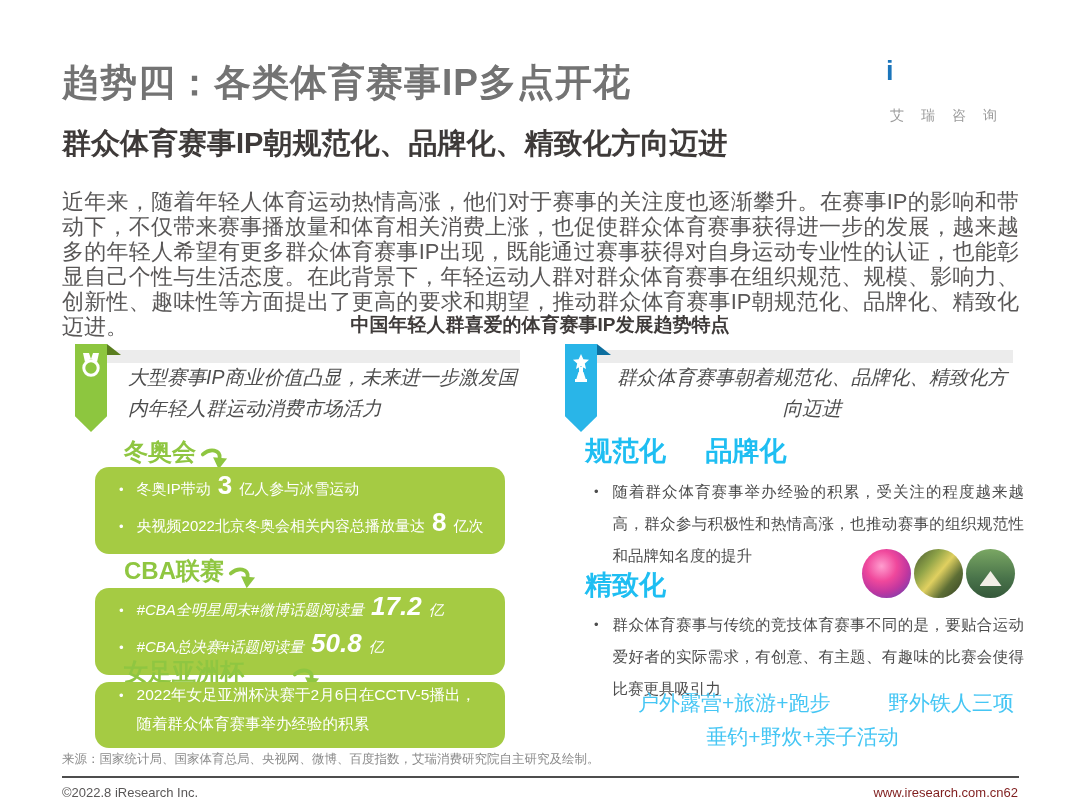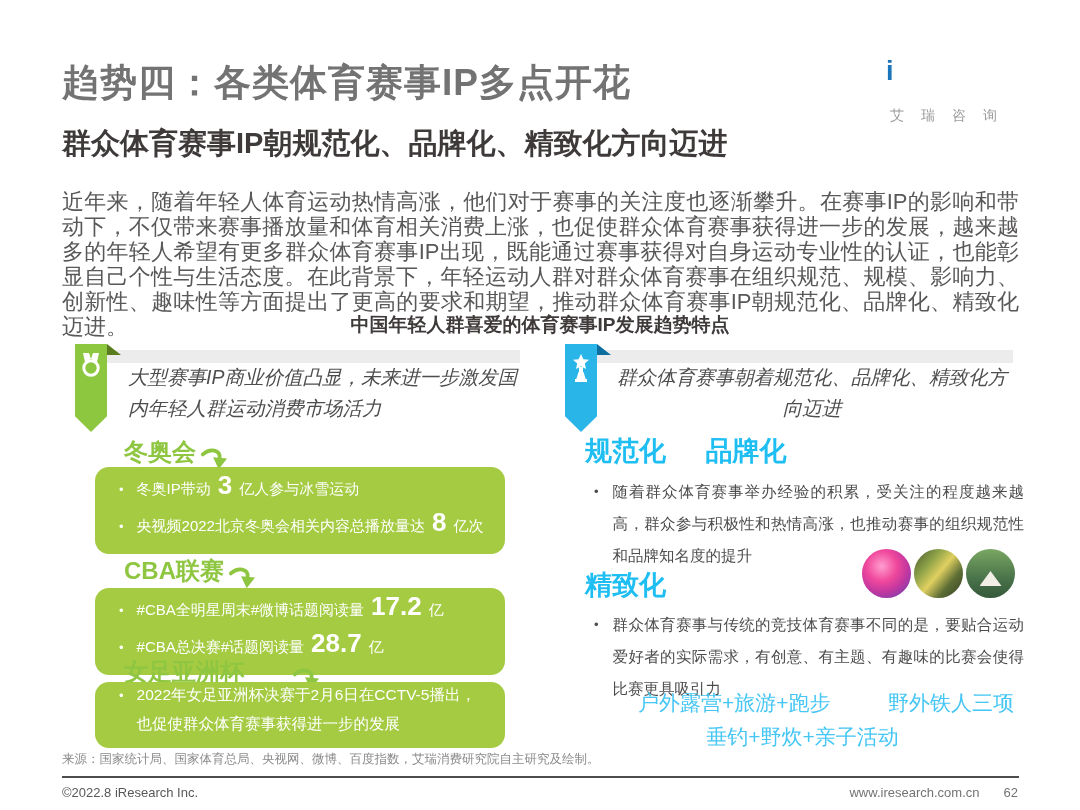--- a/index.html
+++ b/index.html
@@ -36,21 +36,21 @@
   .htext.l{left:128px;width:398px;} .htext.r{left:610px;width:404px;text-align:center;}
 
   
   .gsec{position:absolute;left:88px;display:flex;align-items:flex-start;
         font-size:24px;font-weight:700;color:#8fc641;margin-left:36px;}
   .gsec svg{margin:10px 0 0 4px;color:#8fc641;}
   .gsec.s1{top:436px;} .gsec.s2{top:555px;} .gsec.s3{top:656px;gap:44px;}
   .gbox{position:absolute;left:95px;width:410px;background:#a5cb43;border-radius:14px;color:#fff;
         display:flex;flex-direction:column;justify-content:center;box-sizing:border-box;
         padding:6px 14px 18px 24px;}
-  .gbox.b1{top:467px;height:87px;} .gbox.b2{top:588px;height:87px;} .gbox.b3{top:682px;height:66px;}
+  .gbox.b1{top:467px;height:87px;} .gbox.b2{top:588px;height:87px;font-style:italic;} .gbox.b3{top:682px;height:66px;}
   .grow{display:flex;align-items:baseline;font-size:15px;line-height:23px;margin:4px 0;}
   .grow::before{content:"•";margin-right:13px;font-size:13px;flex:0 0 auto;}
   .grow .wrap{display:inline;}
   .bignum{font-size:26px;font-weight:700;margin:0 7px;line-height:1;}
   .bignum:empty{display:none;margin:0;}
   .gbox.b3 .grow{font-size:15.5px;line-height:29px;}
 
   
   .kw{position:absolute;font-size:27px;font-weight:700;color:#1ebef2;}
   .kw.k12{left:585px;top:433px;} .kw.k3{left:585px;top:567px;}
@@ -66,21 +66,21 @@
   .photo.p3{background:linear-gradient(180deg,#7aa763 0%,#49734a 60%,#35583a 100%);}
   .tent{width:22px;height:15px;background:#f2efe6;clip-path:polygon(50% 0,100% 100%,0 100%);margin:22px auto 0;}
   .tags1{position:absolute;left:585px;top:689px;width:435px;height:30px;font-size:21px;color:#45c6f4;}
   .tags1 .t1{position:absolute;left:53px;} .tags1 .t2{position:absolute;right:6px;}
   .tags2{position:absolute;left:585px;top:723px;width:435px;text-align:center;font-size:21px;color:#45c6f4;}
 
   
   .source{position:absolute;left:62px;top:751px;font-size:12.5px;color:#8a8a8a;}
   .fline{position:absolute;left:62px;top:776px;width:957px;border-top:2px solid #4d4d4d;}
   .fleft{position:absolute;left:62px;top:785px;font-size:13px;color:#595757;}
-  .fright{position:absolute;right:62px;top:785px;font-size:13px;color:#737373;display:flex;gap:24px;}
+  .fright{position:absolute;right:62px;top:785px;font-size:13px;color:#7f1d1d;display:flex;}
 </style>
 </head>
 <body>
 
 <div class="page">
 
   <div class="title">趋势四：各类体育赛事IP多点开花</div>
 
   <div class="logo">
     <div class="logo-row">
@@ -147,36 +147,36 @@
         <path d="M3 9 C 11 2, 22 4, 21 13" fill="none" stroke="currentColor" stroke-width="4" stroke-linecap="round"></path>
         <polygon points="14,12 29,13.5 20,25" fill="currentColor"></polygon>
       </svg>
     </span>
   </div>
   <div class="gbox b2">
     <div class="grow">
       <span class="wrap"><span>#CBA全明星周末#微博话题阅读量</span><span class="bignum">17.2</span><span>亿</span></span>
     </div>
     <div class="grow">
-      <span class="wrap"><span>#CBA总决赛#话题阅读量</span><span class="bignum">28.7</span><span>亿</span></span>
+      <span class="wrap"><span>#CBA总决赛#话题阅读量</span><span class="bignum">50.8</span><span>亿</span></span>
     </div>
   </div>
 
   <div class="gsec s3">
     <span>女足亚洲杯</span>
     <span>
       <svg width="28" height="28" viewBox="0 0 30 30">
         <path d="M3 9 C 11 2, 22 4, 21 13" fill="none" stroke="currentColor" stroke-width="4" stroke-linecap="round"></path>
         <polygon points="14,12 29,13.5 20,25" fill="currentColor"></polygon>
       </svg>
     </span>
   </div>
   <div class="gbox b3">
     <div class="grow">
-      <span class="wrap"><span>2022年女足亚洲杯决赛于2月6日在CCTV-5播出，也促使群众体育赛事获得进一步的发展</span><span></span></span>
+      <span class="wrap"><span>2022年女足亚洲杯决赛于2月6日在CCTV-5播出，随着群众体育赛事举办经验的积累</span><span></span></span>
     </div>
   </div>
 
   <div class="kw k12">
     <span>规范化</span>
     <span>品牌化</span>
   </div>
   <div class="rbullet rb1">
     <span>随着群众体育赛事举办经验的积累，受关注的程度越来越高，群众参与积极性和热情高涨，也推动赛事的组织规范性和品牌知名度的提升</span>
   </div>

